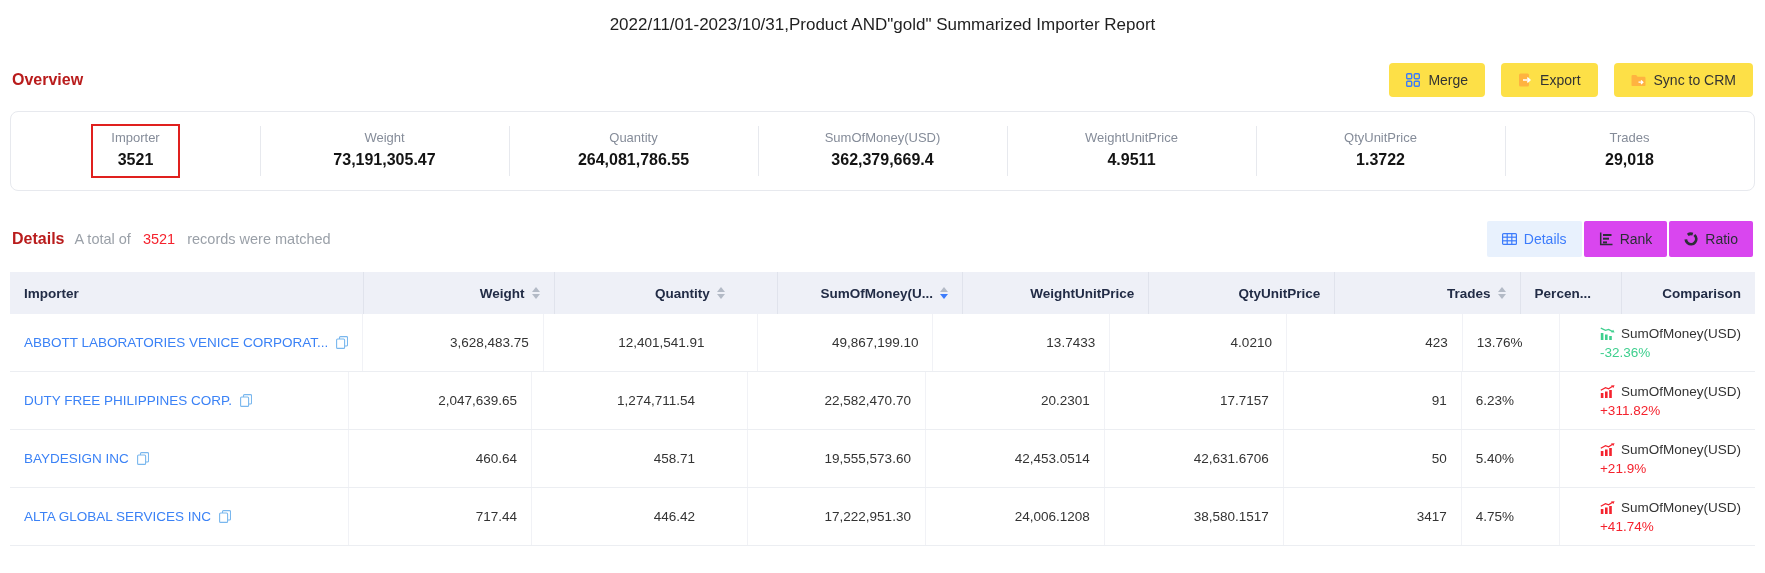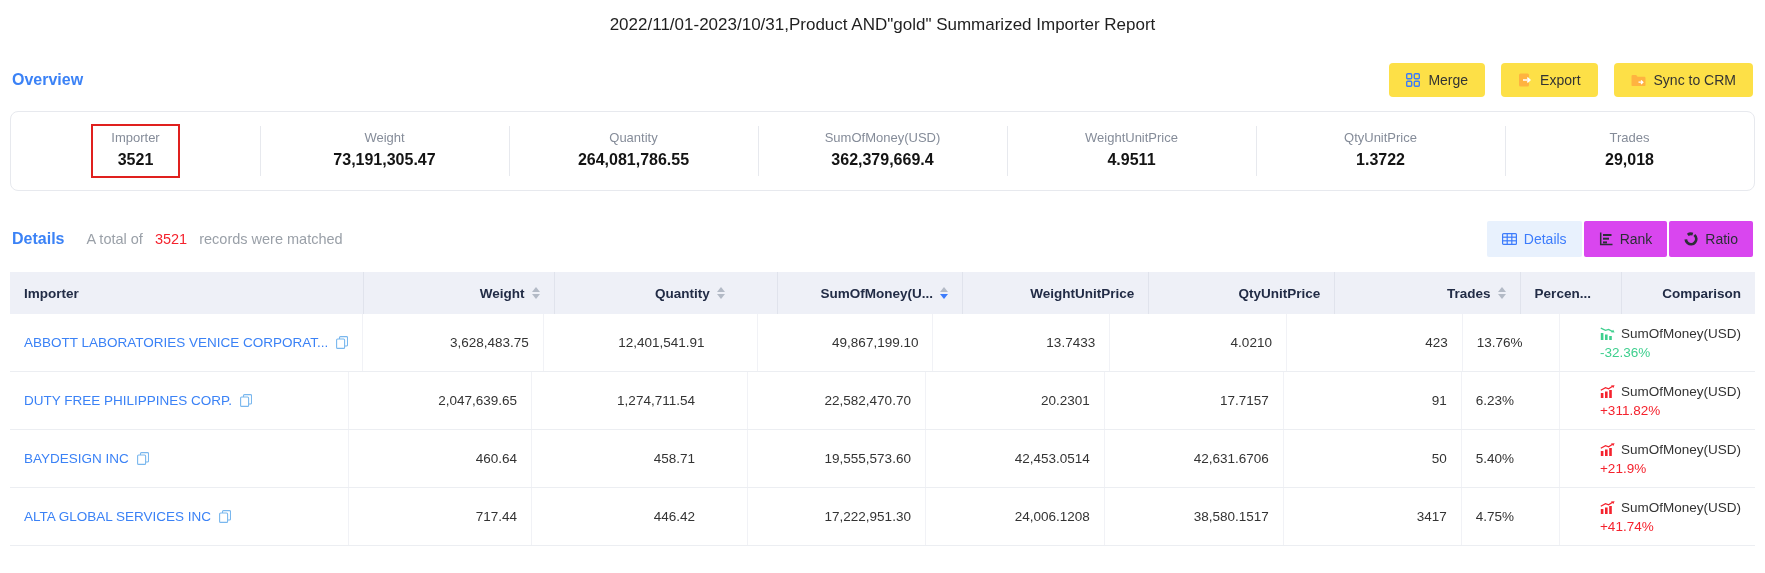--- a/index.html
+++ b/index.html
@@ -5,38 +5,38 @@
   * { margin:0; padding:0; box-sizing:border-box; }
   html,body { background:#fff; }
   body { font-family:"Liberation Sans", sans-serif; }
   .page { position:relative; width:1765px; height:573px; background:#fff; overflow:hidden; }
 
   
   .page-title { text-align:center; padding-top:15px; font-size:17px; color:#1f1f1f; }
 
   
   .overview-row { margin-top:28px; padding:0 12px; display:flex; align-items:center; justify-content:space-between; }
-  .section-heading { font-size:16px; font-weight:bold; color:#3b82f6; }
+  .section-heading { font-size:16px; font-weight:bold; color:#b91c1c; }
   .toolbar { display:flex; gap:16px; }
   .tool-btn { height:34px; padding:0 17px; background:#fde047; border:none; border-radius:4px;
               font-family:inherit; font-size:14px; color:#333; display:flex; align-items:center; gap:8px; cursor:pointer; }
 
   
   .stats-card { margin:14px 10px 0; height:80px; border:1px solid #e7e9ee; border-radius:8px;
                 display:flex; align-items:stretch; background:#fff; }
   .stat { flex:1; position:relative; display:flex; align-items:center; justify-content:center; }
   .stat + .stat::before { content:""; position:absolute; left:0; top:14px; bottom:14px; width:1px; background:#e7e9ee; }
   .stat-box { display:flex; flex-direction:column; align-items:center; padding:4px 18px 7px; border:2px solid transparent; }
   .stat-box.highlight { border-color:#e0201e; }
   .stat-label { font-size:13px; color:#858c99; margin-bottom:6px; }
   .stat-value { font-size:16px; font-weight:bold; color:#141414; }
 
   
   .details-row { margin:30px 12px 0 12px; display:flex; align-items:center; height:36px; }
-  .matched-text { margin-left:22px; font-size:14.5px; color:#9aa0a8; }
+  .matched-text { margin-left:10px; font-size:14.5px; color:#9aa0a8; }
   .matched-count { color:#f5222d; margin:0 12px; }
   .view-tabs { margin-left:auto; display:flex; gap:2px; }
   .view-tab { height:36px; padding:0 15px; background:#d946ef; border:none; border-radius:2px;
               font-family:inherit; font-size:14px; color:#2b2f36; display:flex; align-items:center; gap:7px; cursor:pointer; }
   .view-tab.active { background:#e8f1fd; color:#3c7cfc; }
 
   
   .table { margin:15px 10px 0; width:1745px; font-size:13.5px; }
   .thead { display:flex; background:#eef0f7; height:42px; font-weight:bold; color:#222c46; }
   .th, .td { padding:0 14px; display:flex; align-items:center; height:100%; }

